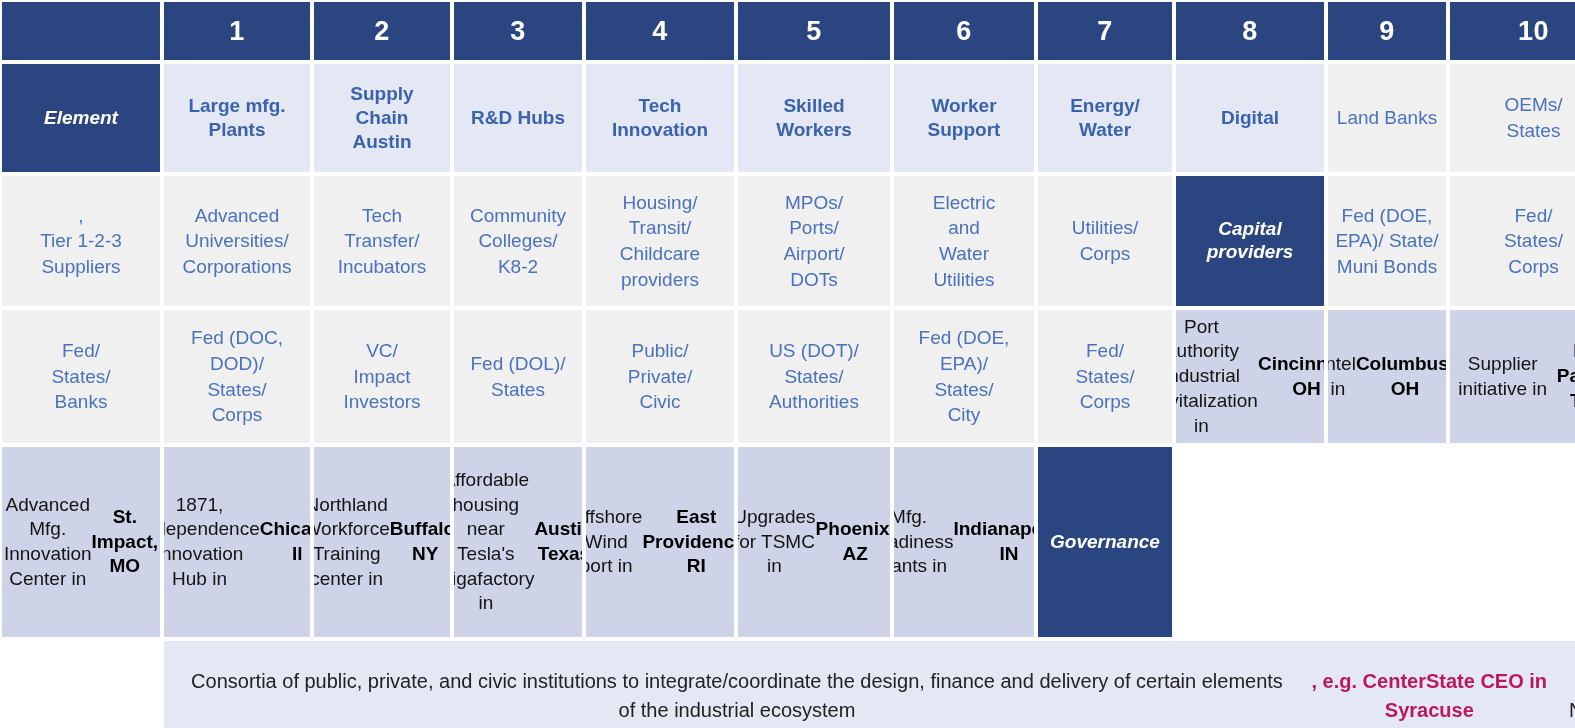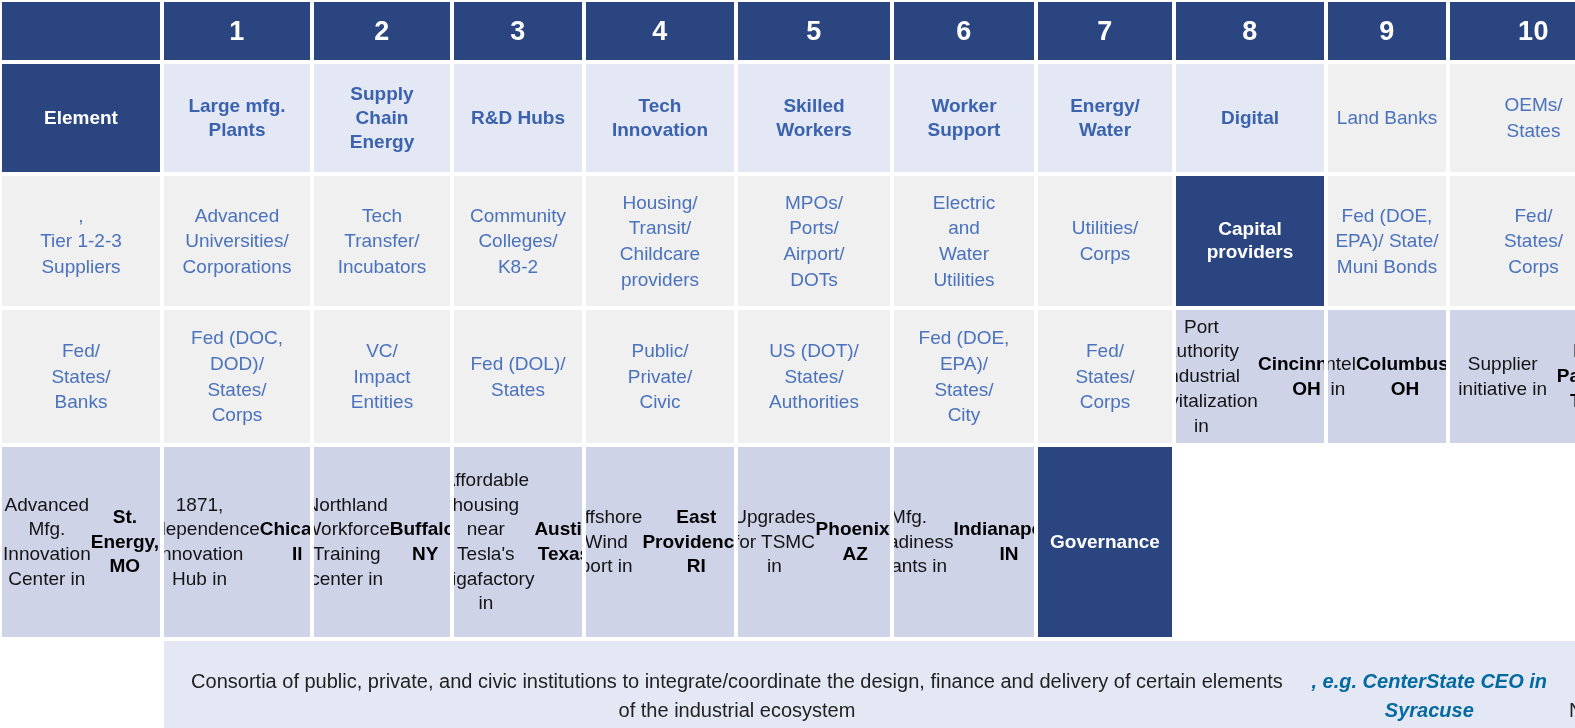--- a/index.html
+++ b/index.html
@@ -31,20 +31,21 @@
     color:#ffffff;
     font-weight:bold;
     font-size:27px;
     letter-spacing:0.5px;
   }
   .hdr-blank{background:#2a4580;}
   
   .rowlabel{
     background:#2a4580;
     color:#ffffff;
+    font-style:italic;
     font-weight:bold;
     font-size:19px;
     line-height:1.2;
   }
   
   .r-element{
     background:#e4e8f4;
     color:#3a62ad;
     font-weight:bold;
     font-size:19px;
@@ -69,21 +70,21 @@
   .r-example b{font-weight:bold;color:#000000;}
   
   .r-gov{
     background:#e4e8f4;
     color:#222222;
     font-size:20px;
     line-height:1.45;
     grid-column:2 / 12;
     padding:4px 18px;
   }
-  .r-gov b{font-weight:bold;color:#0369a1;font-style:italic;}
+  .r-gov b{font-weight:bold;color:#be185d;}
   .txt{white-space:pre-line;}
 </style>
 </head>
 <body>
 
 <div id="grid">
 
   <div class="cell hdr-blank"></div>
   <div class="cell hdr">1</div>
   <div class="cell hdr">2</div>
@@ -94,21 +95,21 @@
   <div class="cell hdr">7</div>
   <div class="cell hdr">8</div>
   <div class="cell hdr">9</div>
   <div class="cell hdr">10</div>
 
   <div class="cell rowlabel txt">Element</div>
   <div class="cell r-element txt">Large mfg.
 Plants</div>
   <div class="cell r-element txt">Supply
 Chain
-Energy</div>
+Austin</div>
   <div class="cell r-element txt">R&amp;D Hubs</div>
   <div class="cell r-element txt">Tech
 Innovation</div>
   <div class="cell r-element txt">Skilled
 Workers</div>
   <div class="cell r-element txt">Worker
 Support</div>
   <div class="cell r-element txt">Energy/
 Water</div>
   <div class="cell r-element txt">Digital</div>
@@ -153,41 +154,41 @@
 Corps</div>
   <div class="cell r-plain txt">Fed/
 States/
 Banks</div>
   <div class="cell r-plain txt">Fed (DOC,
 DOD)/
 States/
 Corps</div>
   <div class="cell r-plain txt">VC/
 Impact
-Entities</div>
+Investors</div>
   <div class="cell r-plain txt">Fed (DOL)/
 States</div>
   <div class="cell r-plain txt">Public/
 Private/
 Civic</div>
   <div class="cell r-plain txt">US (DOT)/
 States/
 Authorities</div>
   <div class="cell r-plain txt">Fed (DOE,
 EPA)/
 States/
 City</div>
   <div class="cell r-plain txt">Fed/
 States/
 Corps</div>
 
   <div class="cell r-example">Port Authority Industrial Revitalization in <b>Cincinnati, OH</b></div>
   <div class="cell r-example">Intel in <b>Columbus, OH</b></div>
   <div class="cell r-example">Supplier initiative in <b>El Paso, TX</b></div>
-  <div class="cell r-example">Advanced Mfg. Innovation Center in <b>St. Energy, MO</b></div>
+  <div class="cell r-example">Advanced Mfg. Innovation Center in <b>St. Impact, MO</b></div>
   <div class="cell r-example">1871, Independence Innovation Hub in <b>Chicago Il</b></div>
   <div class="cell r-example">Northland Workforce Training center  in <b>Buffalo, NY</b></div>
   <div class="cell r-example">Affordable housing near Tesla's Gigafactory in <b>Austin, Texas.</b></div>
   <div class="cell r-example">Offshore Wind port in <b>East Providence, RI</b></div>
   <div class="cell r-example">Upgrades for TSMC in <b>Phoenix, AZ</b></div>
   <div class="cell r-example">Mfg. Readiness Grants  in <b>Indianapolis IN</b></div>
 
   <div class="cell rowlabel txt">Governance</div>
   <div class="cell r-gov">Consortia of public, private, and civic institutions to integrate/coordinate the design, finance and delivery of certain elements of the industrial ecosystem<b>, e.g.  CenterState CEO in Syracuse</b>, NY</div>
 

